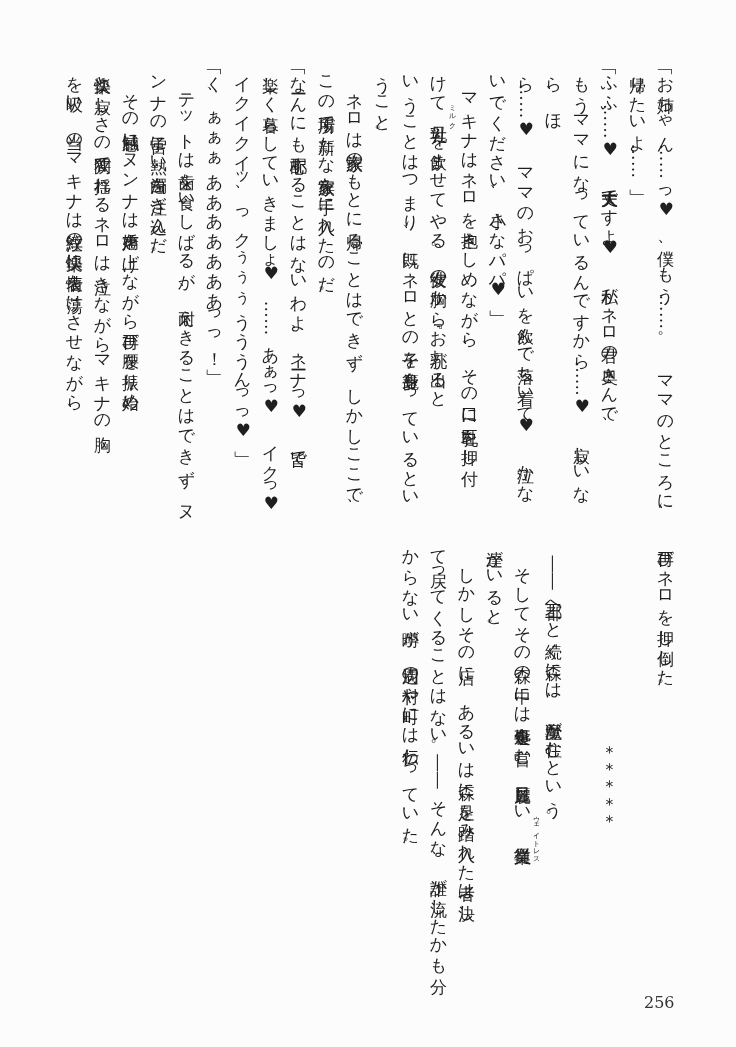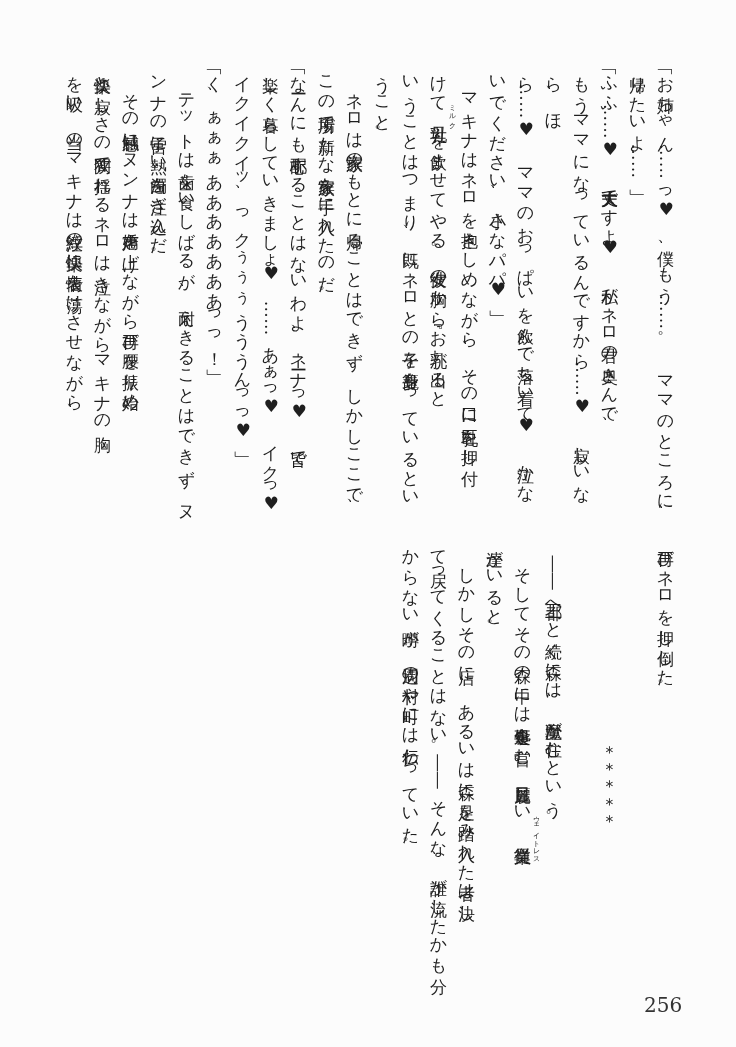--- a/index.html
+++ b/index.html
@@ -21,21 +21,21 @@
   }
   #block1{top:64px;right:56px;height:464px;}
   #block2{top:538px;right:56px;height:478px;}
   .tline{height:100%;line-height:28px;}
   .tline.center{text-align:center;}
   ruby{ruby-align:center;}
   rt{font-size:7px;letter-spacing:0;}
   .pagenum{
     position:absolute;
     left:644px;top:993px;
-    font-size:20px;
+    font-size:16px;
     color:#333;
     font-family:"DejaVu Serif","Liberation Serif",serif;
   }
 </style>
 </head>
 <body>
 
 <div class="page">
   <div class="vblock" id="block1">
       <div class="tline">「お姉ちゃん……っ♥　僕、もう……。　ママのところに、</div>

